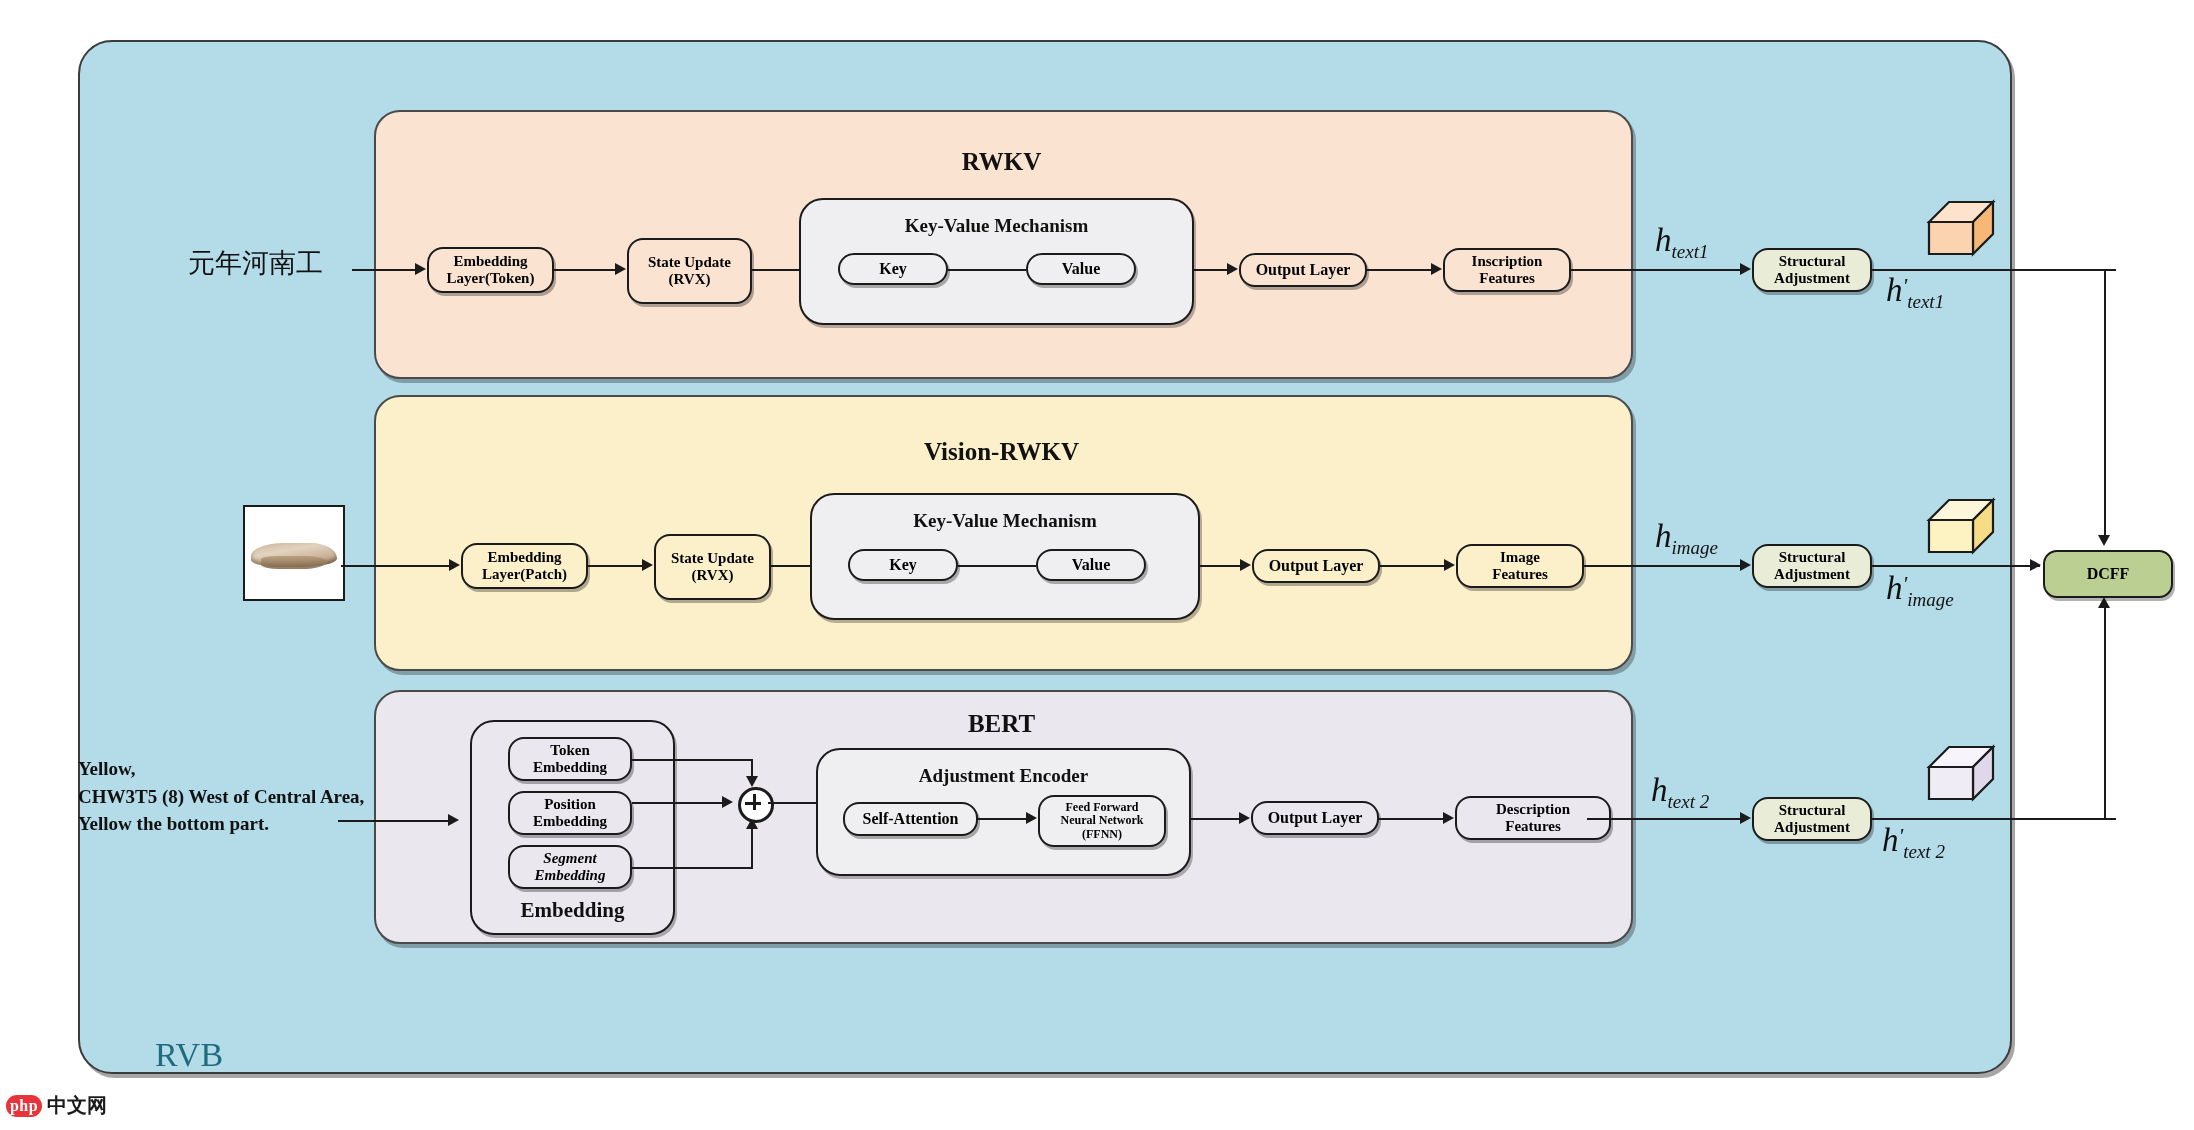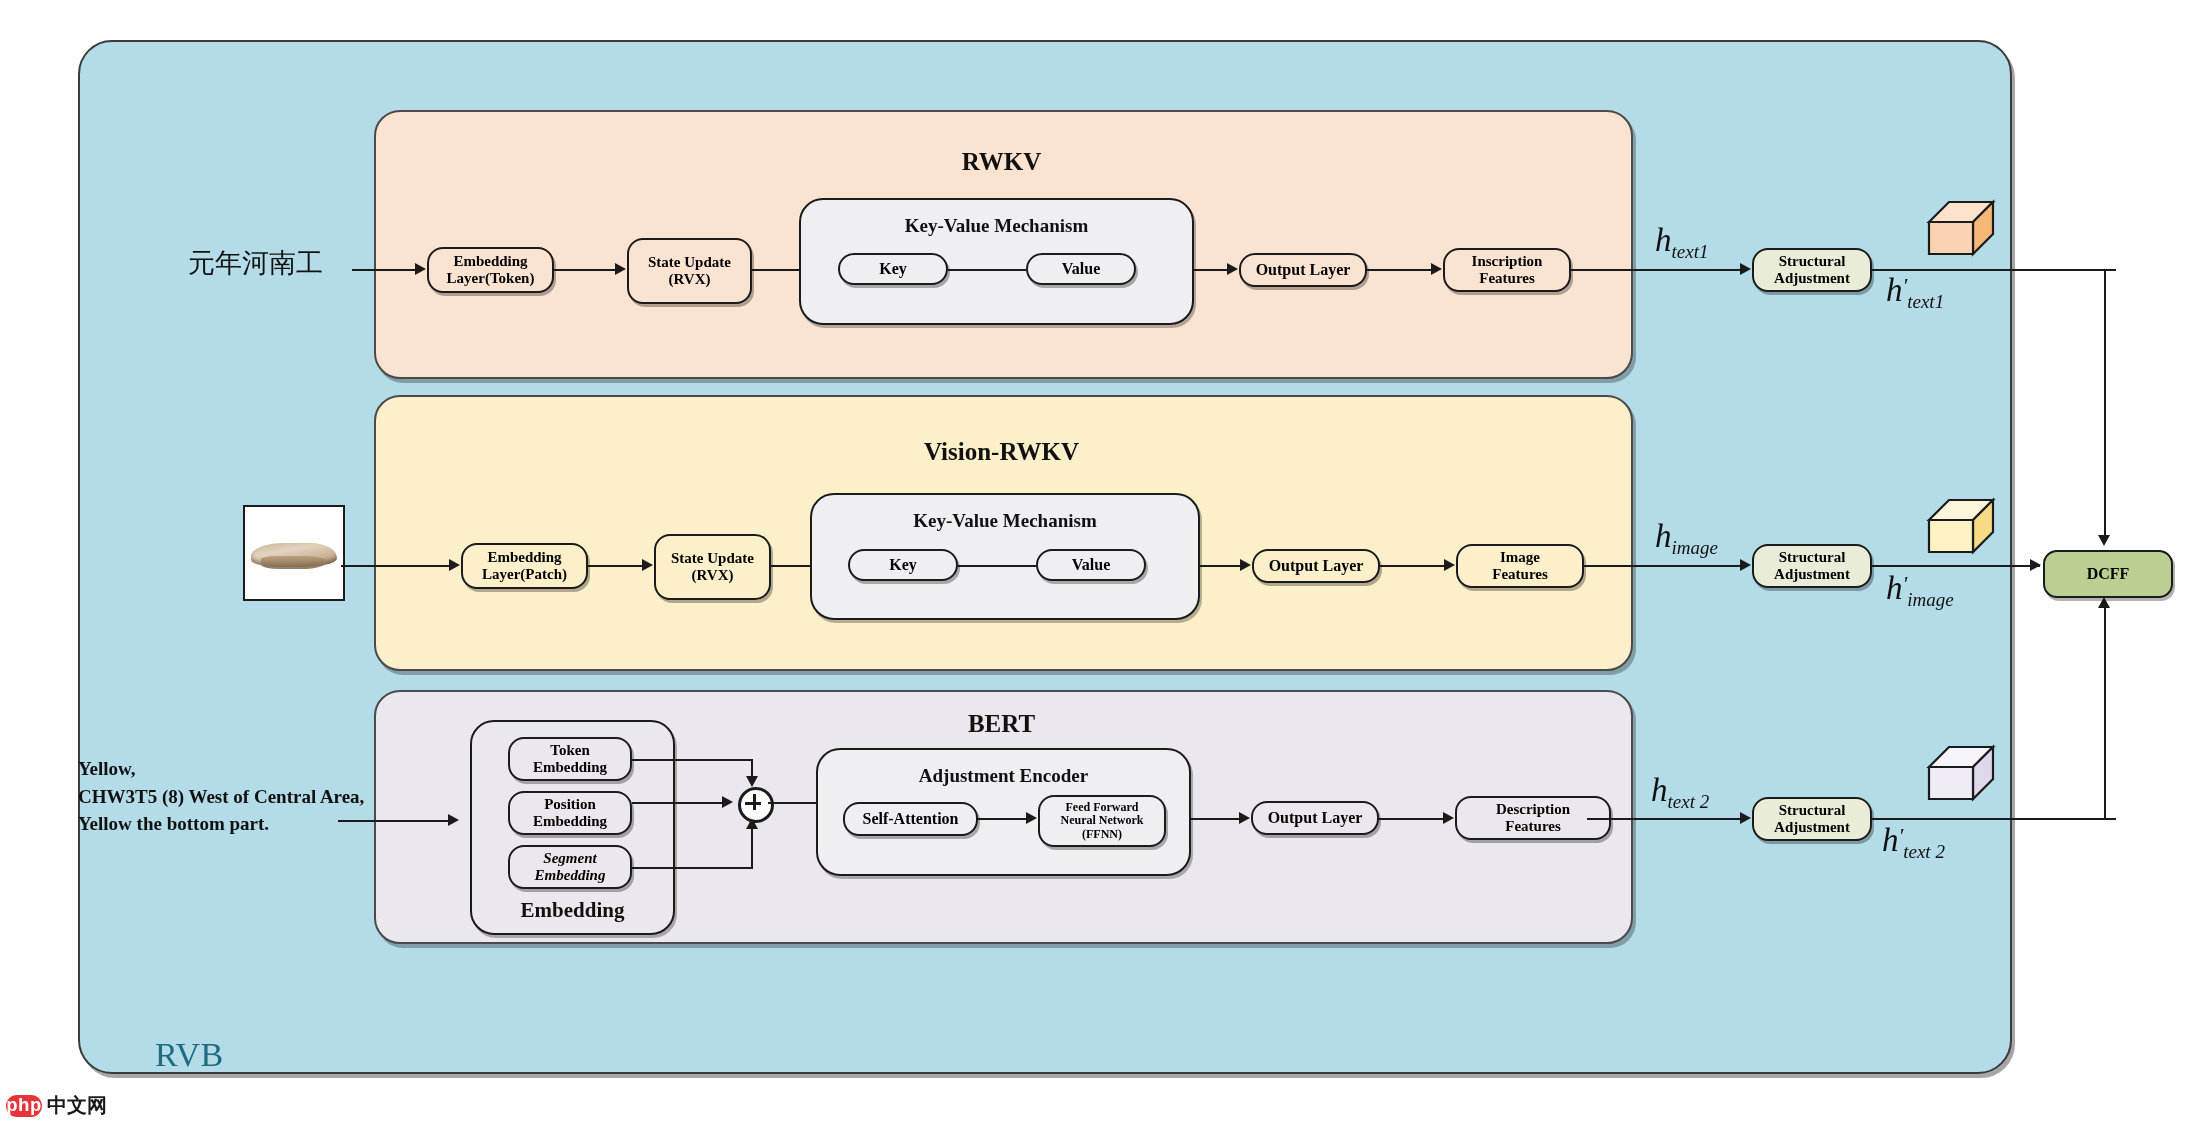--- a/index.html
+++ b/index.html
@@ -136,22 +136,22 @@
     content:"";position:absolute;background:#1b1b1b;
   }
   #plus-circle:before{left:4px;top:11.5px;width:16px;height:3px;}
   #plus-circle:after{left:11.5px;top:4px;width:3px;height:16px;}
 
   
   #watermark{position:absolute;left:6px;top:1092px;display:flex;align-items:center;gap:5px;}
   #wm-badge{
     width:36px;height:22px;border-radius:11px;background:#e8333a;
     display:flex;align-items:center;justify-content:center;
-    color:#fff;font-size:19px;font-weight:bold;
-    font-family:Liberation Mono, monospace;letter-spacing:.5px;
+    color:#fff;font-size:16px;font-weight:bold;
+    font-family:Liberation Serif, serif;letter-spacing:.5px;
   }
   #wm-text{font-size:20px;font-weight:bold;color:#1a1a1a;
            font-family:"DejaVu Sans",sans-serif;}
 </style>
 </head>
 <body>
 
 <div id="rvb-panel" style="background: rgb(179, 220, 232);"></div>
 <div id="rvb-label">RVB</div>
 

